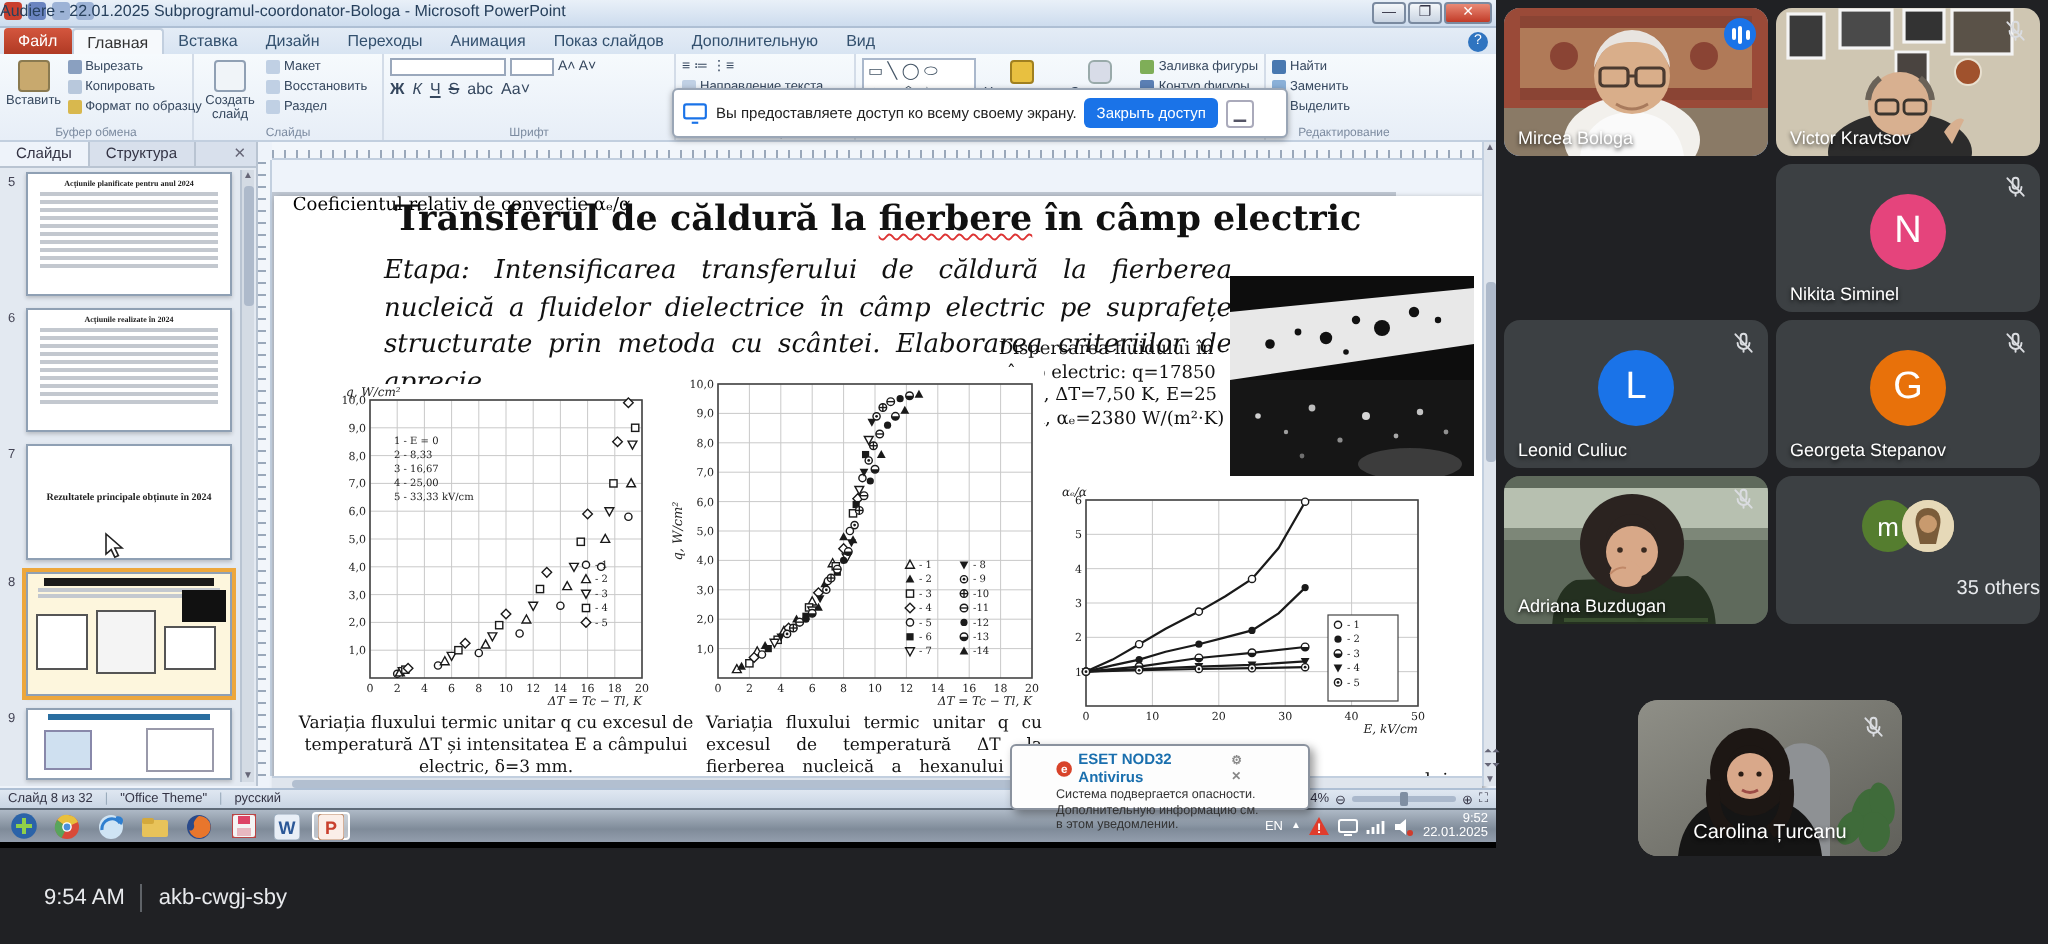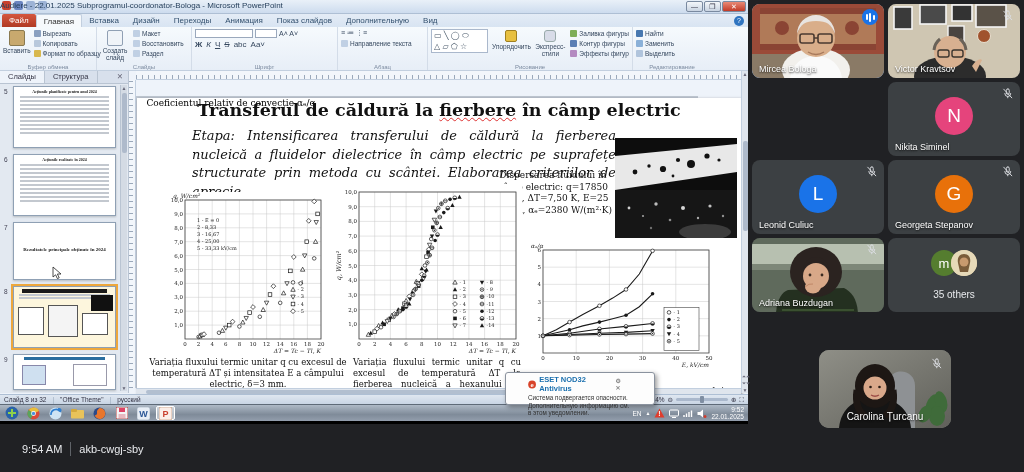--- a/index.html
+++ b/index.html
@@ -81,21 +81,21 @@
 .tile{position:absolute;width:132px;height:74px;background:#3c4043;border-radius:8px;overflow:hidden}
 .tile svg.scene{position:absolute;inset:0}
 .pname{position:absolute;left:7px;bottom:4px;font-size:9px;color:#fff;text-shadow:0 1px 2px rgba(0,0,0,.8);white-space:nowrap}
 .micoff{position:absolute;right:6px;top:5px;width:13px;height:13px;color:#dadce0}
 .audind{position:absolute;right:6px;top:5px;width:16px;height:16px;border-radius:50%;background:#1a73e8;display:flex;align-items:center;justify-content:center;gap:1.5px}
 .audind i{width:2px;background:#fff;border-radius:1px}
 .avatar{position:absolute;left:50%;top:50%;transform:translate(-50%,-58%);width:38px;height:38px;border-radius:50%;color:#fff;font-size:19px;display:flex;align-items:center;justify-content:center}
 .tile.speaking{outline:2px solid #7fb0f5;outline-offset:-2px}
 .otherswrap{position:absolute;left:0;top:12px;width:100%;text-align:center}
 .ocircle{display:inline-flex;width:26px;height:26px;border-radius:50%;align-items:center;justify-content:center;color:#fff;font-size:13px;vertical-align:middle}
-.otherslabel{position:absolute;left:0;bottom:12px;width:100%;text-align:center;font-size:10px;color:#e8eaed}
+.otherslabel{position:absolute;left:0;bottom:12px;width:100%;text-align:right;font-size:10px;color:#e8eaed}
 
 .bottombar{position:absolute;left:0;top:428px;width:1024px;height:44px;background:#202124}
 .meetinfo{position:absolute;left:22px;top:14px;font-size:11px;color:#e8eaed;display:flex;align-items:center;gap:8px}
 .meetinfo .sep{width:1px;height:14px;background:#5f6368}
 .selftile{position:absolute;left:819px;top:350px;width:132px;height:78px;background:#3c4043;border-radius:10px;overflow:hidden}
 .cursorarrow{position:absolute;z-index:20}
 </style>
 </head>
 <body>
 
@@ -243,20 +243,29 @@
               </span>
             <span class="smallbtn">
                 <i style="background:#b0c4dc"></i>
                 <span>Выделить</span>
               </span>
           </div>
           <span class="rglabel">Редактирование</span>
         </div>
       </div>
 
+      <div class="banner">
+        <svg width="13" height="13" viewBox="0 0 24 24">
+            <rect x="2" y="4" width="20" height="13" rx="2" fill="none" stroke="#1a73e8" stroke-width="2"></rect>
+            <path d="M9 21h6" stroke="#1a73e8" stroke-width="2"></path>
+          </svg>
+        <span class="msg">Вы предоставляете доступ ко всему своему экрану.</span>
+        <span class="stop">Закрыть доступ</span>
+        <span class="minb">▁</span>
+      </div>
 
       <div class="lpanel">
         <div class="ptabs">
           <span class="ptab on">Слайды</span>
           <span class="ptab">Структура</span>
           <span class="ptabx">✕</span>
         </div>
         <div class="thumb" style="top:15px;height:62px">
           <span class="tnum">5</span>
           <div class="tttl">Acțiunile planificate pentru anul 2024</div>

